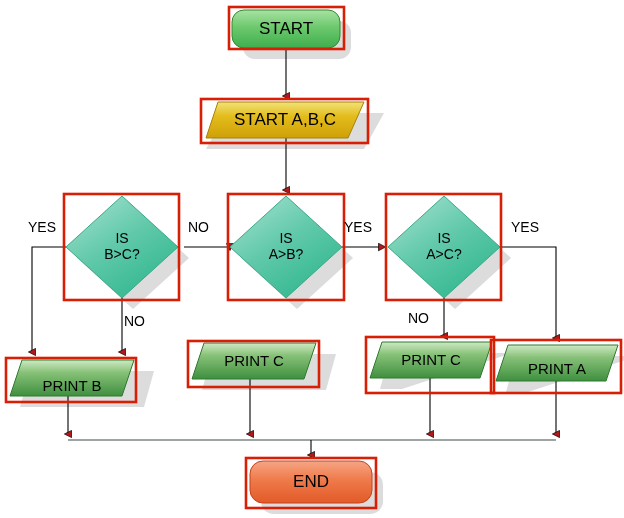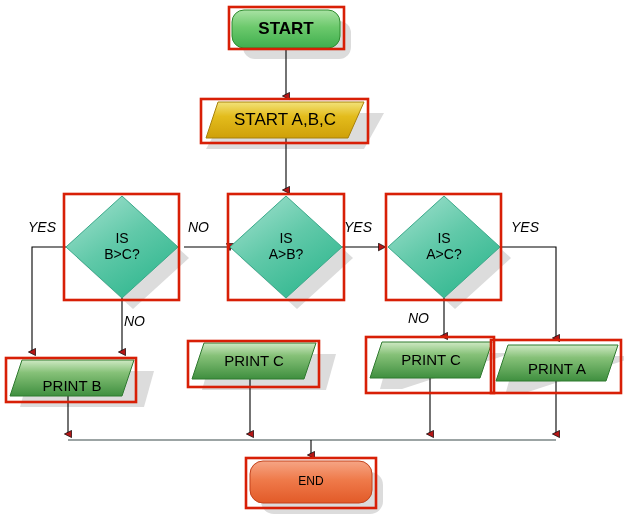--- a/index.html
+++ b/index.html
@@ -33,21 +33,20 @@
     color: #000000;
     pointer-events: none;
     white-space: pre;
     line-height: 1.12;
   }
   .edge-label {
     position: absolute;
     color: #000000;
     font-size: 14px;
     white-space: pre;
-    font-style: italic;
   }
 </style>
 </head>
 <body>
 
 <div id="canvas">
 
   <svg id="flow-svg" viewBox="0 0 624 518">
     <defs>
       <linearGradient id="gradStart" x1="0" y1="0" x2="0" y2="1">
@@ -151,42 +150,42 @@
       <rect x="64" y="194" width="115" height="106"></rect>
       <rect x="386" y="194" width="115" height="106"></rect>
       <rect x="6" y="358" width="130" height="44"></rect>
       <rect x="188" y="341" width="131" height="46"></rect>
       <rect x="366" y="337" width="128" height="56"></rect>
       <rect x="491" y="340" width="130" height="53"></rect>
       <rect x="246" y="458" width="130" height="50"></rect>
     </g>
   </svg>
 
-  <div class="node-label" style="left:232px;top:10px;width:108px;height:38px;font-size:17px;font-weight:bold;">START</div>
+  <div class="node-label" style="left:232px;top:10px;width:108px;height:38px;font-size:17px;">START</div>
 
   <div class="node-label" style="left:206px;top:102px;width:158px;height:36px;font-size:17px;">START A,B,C</div>
 
   <div class="node-label" style="left:230px;top:196px;width:112px;height:102px;font-size:14px;">IS
 A&gt;B?</div>
 
   <div class="node-label" style="left:66px;top:196px;width:112px;height:102px;font-size:14px;">IS
 B&gt;C?</div>
 
   <div class="node-label" style="left:388px;top:196px;width:112px;height:102px;font-size:14px;">IS
 A&gt;C?</div>
 
   <div class="node-label" style="left:10px;top:360px;width:124px;height:52px;font-size:15px;">PRINT B</div>
 
   <div class="node-label" style="left:192px;top:343px;width:124px;height:36px;font-size:15px;">PRINT C</div>
 
   <div class="node-label" style="left:370px;top:342px;width:122px;height:36px;font-size:15px;">PRINT C</div>
 
   <div class="node-label" style="left:496px;top:345px;width:122px;height:48px;font-size:15px;">PRINT A</div>
 
-  <div class="node-label" style="left:250px;top:461px;width:122px;height:42px;font-size:12px;">END</div>
+  <div class="node-label" style="left:250px;top:461px;width:122px;height:42px;font-size:17px;">END</div>
 
   <div class="edge-label" style="left:28px;top:219px;">YES</div>
   <div class="edge-label" style="left:188px;top:219px;">NO</div>
   <div class="edge-label" style="left:344px;top:219px;">YES</div>
   <div class="edge-label" style="left:511px;top:219px;">YES</div>
   <div class="edge-label" style="left:124px;top:313px;">NO</div>
   <div class="edge-label" style="left:408px;top:310px;">NO</div>
 
 </div>
 

